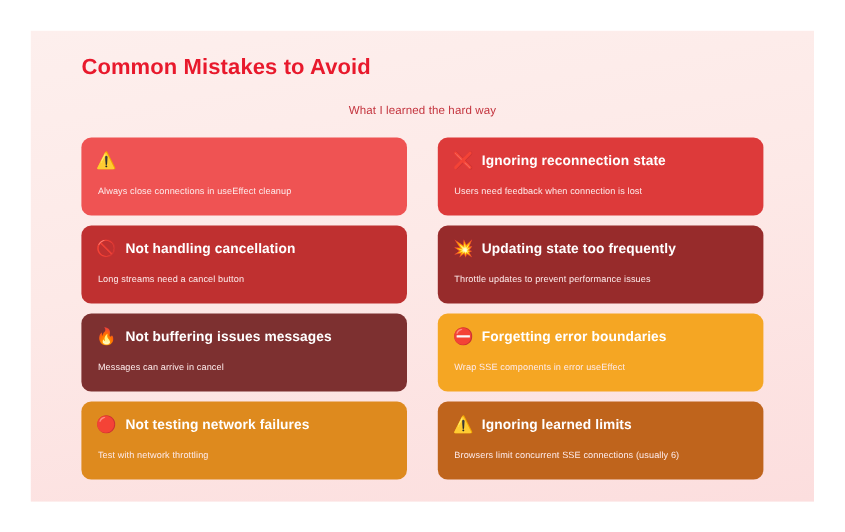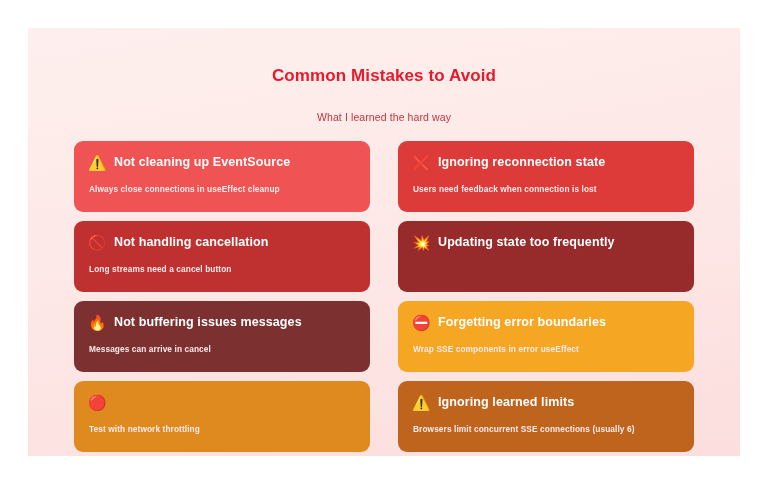--- a/index.html
+++ b/index.html
@@ -19,31 +19,31 @@
     left: 28px;
     top: 28px;
     width: 712px;
     height: 428px;
     background: linear-gradient(170deg, #fdefed 0%, #fde9e7 45%, #fcdede 100%);
     box-sizing: border-box;
     padding: 18px 46px 0 46px;
   }
 
   .page-title {
-    margin: 16px;
-    text-align: center;
-    font-size: 17px;
+    margin: 0;
+    text-align: left;
+    font-size: 20px;
     font-weight: bold;
     color: #e8192c;
     letter-spacing: 0.1px;
     padding-top: 4px;
   }
 
   .page-subtitle {
-    margin: 1px;
+    margin: 13px;
     text-align: center;
     font-size: 10.5px;
     color: #c4353f;
     padding-top: 9px;
     letter-spacing: 0.1px;
   }
 
   .grid {
     margin-top: 18px;
     display: grid;
@@ -84,36 +84,34 @@
     letter-spacing: 0.1px;
   }
 
   .card-desc {
     margin-top: 11px;
     font-size: 8.3px;
     color: #fdeaea;
     line-height: 1.55;
     letter-spacing: 0.1px;
     padding-left: 1px;
-    font-weight: bold;
   }
 </style>
 </head>
 <body>
 
 <div class="slide">
   <h1 class="page-title">Common Mistakes to Avoid</h1>
   <p class="page-subtitle">What I learned the hard way</p>
 
   <div class="grid">
 
     <div class="card" style="background: rgb(239, 83, 83);">
       <div class="card-head">
         <span class="card-icon">⚠️</span>
-        <span class="card-title">Not cleaning up EventSource</span>
       </div>
       <div class="card-desc">Always close connections in useEffect cleanup</div>
     </div>
 
     <div class="card" style="background: rgb(221, 58, 58);">
       <div class="card-head">
         <span class="card-icon">❌</span>
         <span class="card-title">Ignoring reconnection state</span>
       </div>
       <div class="card-desc">Users need feedback when connection is lost</div>
@@ -125,20 +123,21 @@
         <span class="card-title">Not handling cancellation</span>
       </div>
       <div class="card-desc">Long streams need a cancel button</div>
     </div>
 
     <div class="card" style="background: rgb(151, 43, 43);">
       <div class="card-head">
         <span class="card-icon">💥</span>
         <span class="card-title">Updating state too frequently</span>
       </div>
+      <div class="card-desc">Throttle updates to prevent performance issues</div>
     </div>
 
     <div class="card" style="background: rgb(125, 48, 48);">
       <div class="card-head">
         <span class="card-icon">🔥</span>
         <span class="card-title">Not buffering issues messages</span>
       </div>
       <div class="card-desc">Messages can arrive in cancel</div>
     </div>
 
@@ -146,20 +145,21 @@
       <div class="card-head">
         <span class="card-icon">⛔</span>
         <span class="card-title">Forgetting error boundaries</span>
       </div>
       <div class="card-desc">Wrap SSE components in error useEffect</div>
     </div>
 
     <div class="card" style="background: rgb(222, 138, 30);">
       <div class="card-head">
         <span class="card-icon">🔴</span>
+        <span class="card-title">Not testing network failures</span>
       </div>
       <div class="card-desc">Test with network throttling</div>
     </div>
 
     <div class="card" style="background: rgb(191, 100, 28);">
       <div class="card-head">
         <span class="card-icon">⚠️</span>
         <span class="card-title">Ignoring learned limits</span>
       </div>
       <div class="card-desc">Browsers limit concurrent SSE connections (usually 6)</div>

